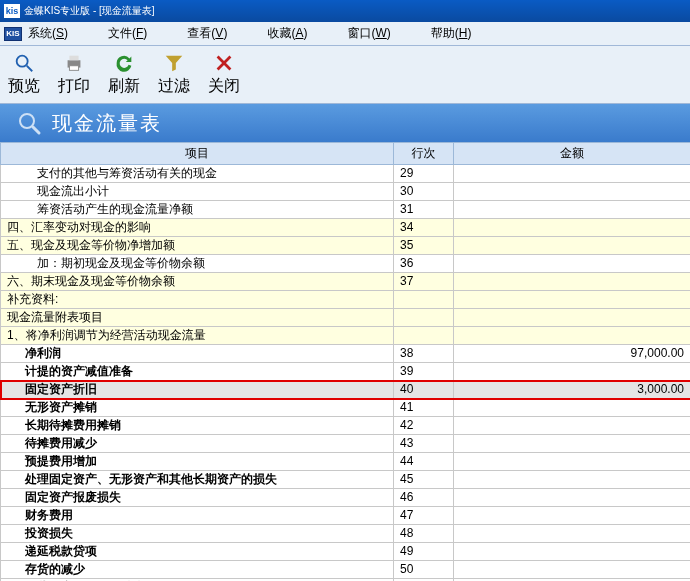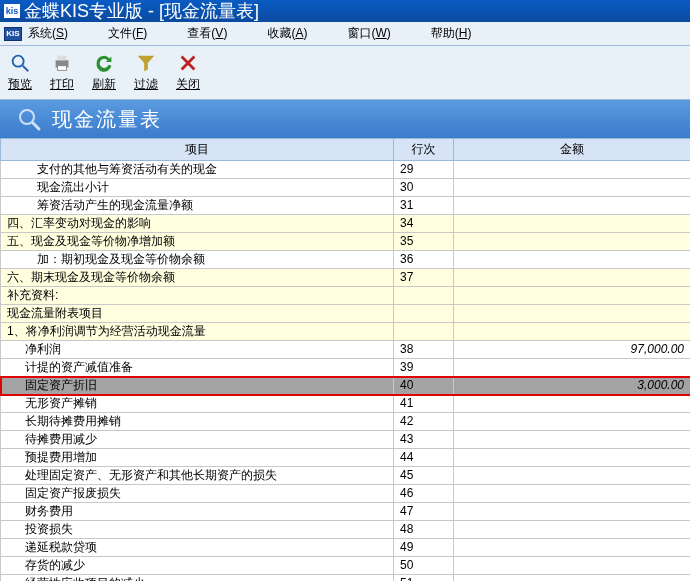--- a/index.html
+++ b/index.html
@@ -1,52 +1,52 @@
 <!DOCTYPE html>
 <html><head>
 <meta charset="utf-8">
 <style>
   * { box-sizing: border-box; margin: 0; padding: 0; }
   body { font-family: "SimSun", "宋体", sans-serif; font-size: 12px; background: #fff; width: 690px; }
   
   .titlebar { background: linear-gradient(#0a5bc4, #0a4aa0); color: #fff; height: 22px; display: flex; align-items: center; padding: 0 4px; }
   .titlebar .icon { width: 16px; height: 14px; background: #fff; color: #0a5bc4; font-size: 9px; font-weight: bold; display: flex; align-items: center; justify-content: center; margin-right: 4px; }
-  .titlebar-text { font-size: 18px; }
+  .titlebar-text { font-size: 10px; }
   
   .menubar { background: #e8f0f8; border-bottom: 1px solid #a0b8d8; padding: 2px 4px; display: flex; align-items: center; height: 24px; }
   .menubar .app-icon { width: 18px; height: 14px; background: #2050a0; color: #fff; font-size: 8px; font-weight: bold; display: flex; align-items: center; justify-content: center; margin-right: 6px; border: 1px solid #103070; }
   .menubar .menu-item { margin-right: 8px; cursor: pointer; }
   .menubar .menu-item u { text-decoration: underline; }
   
   .toolbar { background: #e8f0f8; border-bottom: 1px solid #a0b8d8; padding: 4px; display: flex; }
   .tool-btn { display: flex; flex-direction: column; align-items: center; margin-right: 10px; cursor: pointer; padding: 2px 4px; }
   .tool-btn .tool-icon { width: 22px; height: 22px; margin-bottom: 2px; }
-  .tool-btn .tool-label { font-size: 12px; text-decoration: underline; }
+  .tool-btn .tool-label { font-size: 16px; }
   
   .page-header { background: linear-gradient(#5a9be0, #3a7bcc); color: #fff; height: 38px; display: flex; align-items: center; padding: 0 16px; }
   .page-header .magnify { width: 26px; height: 26px; margin-right: 10px; }
   .page-header .title { font-size: 20px; letter-spacing: 2px; }
   
   table { border-collapse: collapse; width: 100%; table-layout: fixed; }
   th { background: #d6e4f5; border: 1px solid #9cb8d8; padding: 2px 16px; font-weight: normal; text-align: center; height: 20px; }
   td { border: 1px solid #c8c8c8; padding: 1px 6px; height: 15px; line-height: 15px; white-space: nowrap; overflow: hidden; }
   
   col.c-item { width: 393px; }
   col.c-line { width: 60px; }
   col.c-amt { width: 237px; }
   
   td.item { text-align: left; }
   td.line { }
-  td.amt { text-align: right; font-style: italic; }
+  td.amt { text-align: right; }
   
   tr.section td { background: #ffffe0; }
-  tr.highlight td { background: #a3a3a3; }
+  tr.highlight td { background: #e5e5e5; }
   tr.highlight { outline: 2px solid #e00000; outline-offset: -1px; }
   
-  .indent1 { padding-left: 24px; }
+  .indent1 { padding-left: 24px; font-weight: bold; }
   .indent2 { padding-left: 36px; }
 </style>
 </head>
 <body>
 
 <div class="titlebar">
   <div class="icon">kis</div>
   <div class="titlebar-text">金蝶KIS专业版 - [现金流量表]</div>
 </div>
 

